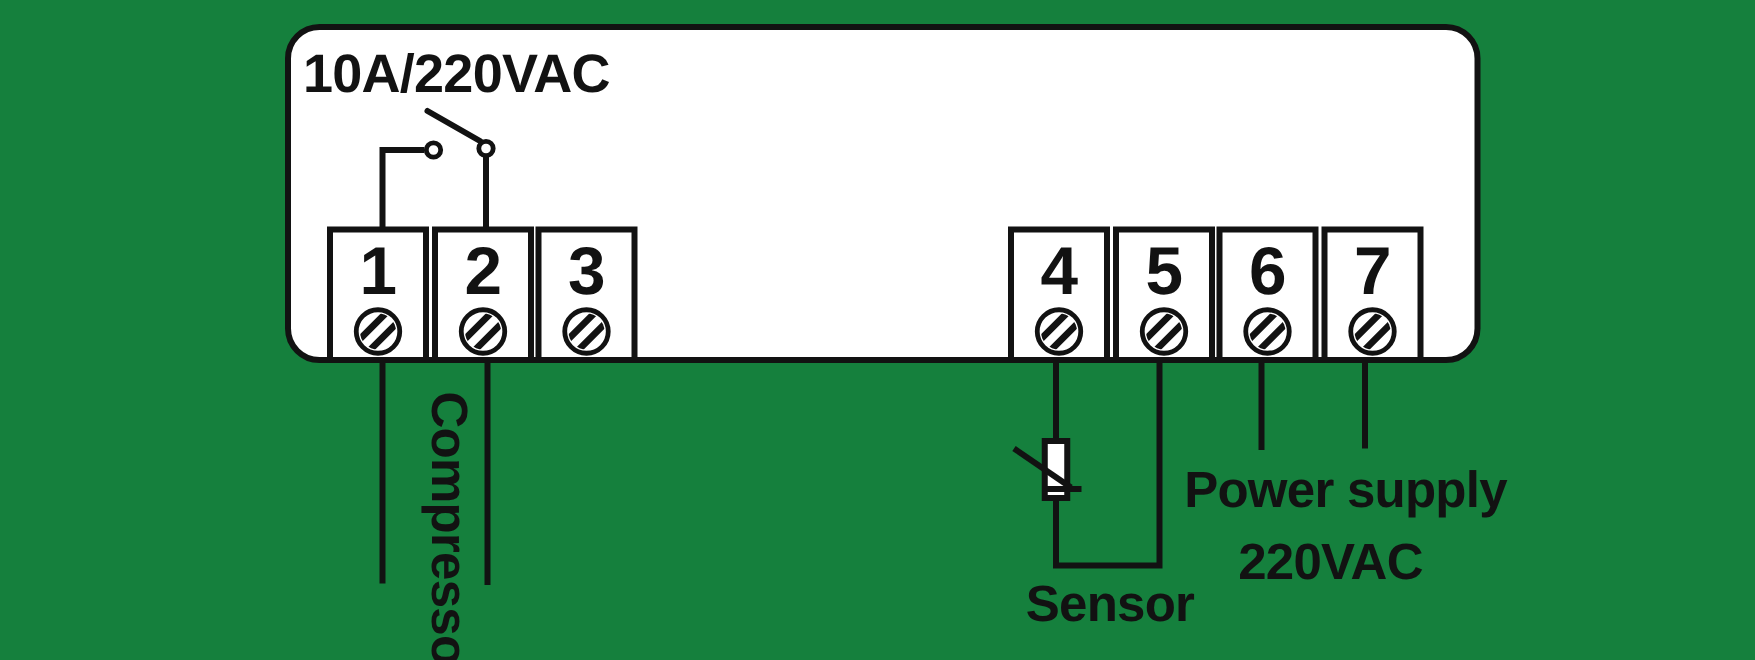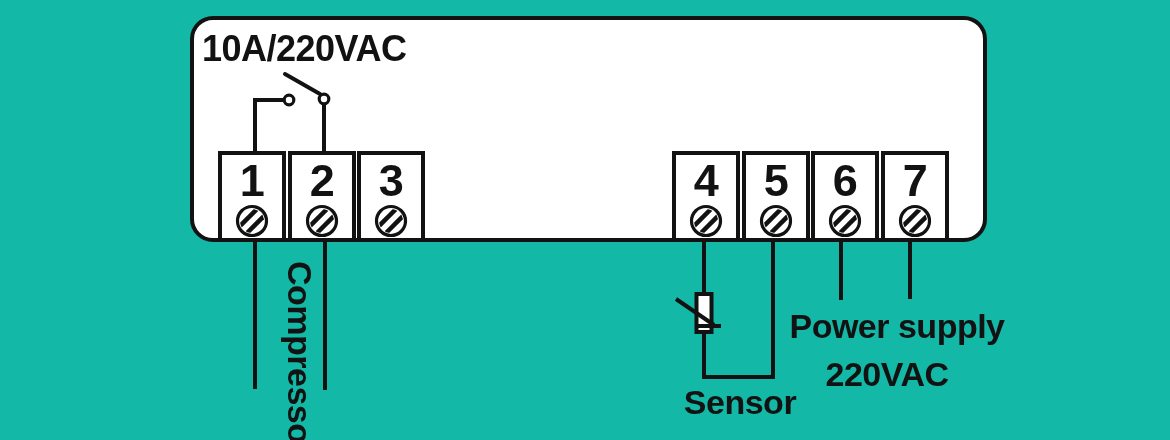--- a/index.html
+++ b/index.html
@@ -4,21 +4,21 @@
 <style>
   html, body {
     margin: 0;
     padding: 0;
     background: #ffffff;
   }
   .stage {
     position: relative;
     width: 1170px;
     height: 440px;
-    background: #14b8a6;
+    background: #15803d;
     overflow: hidden;
     font-family: "Liberation Sans", sans-serif;
   }
   svg text {
     font-family: "Liberation Sans", sans-serif;
     font-weight: 700;
     fill: #121212;
     letter-spacing: -0.5px;
   }
   .wire {

